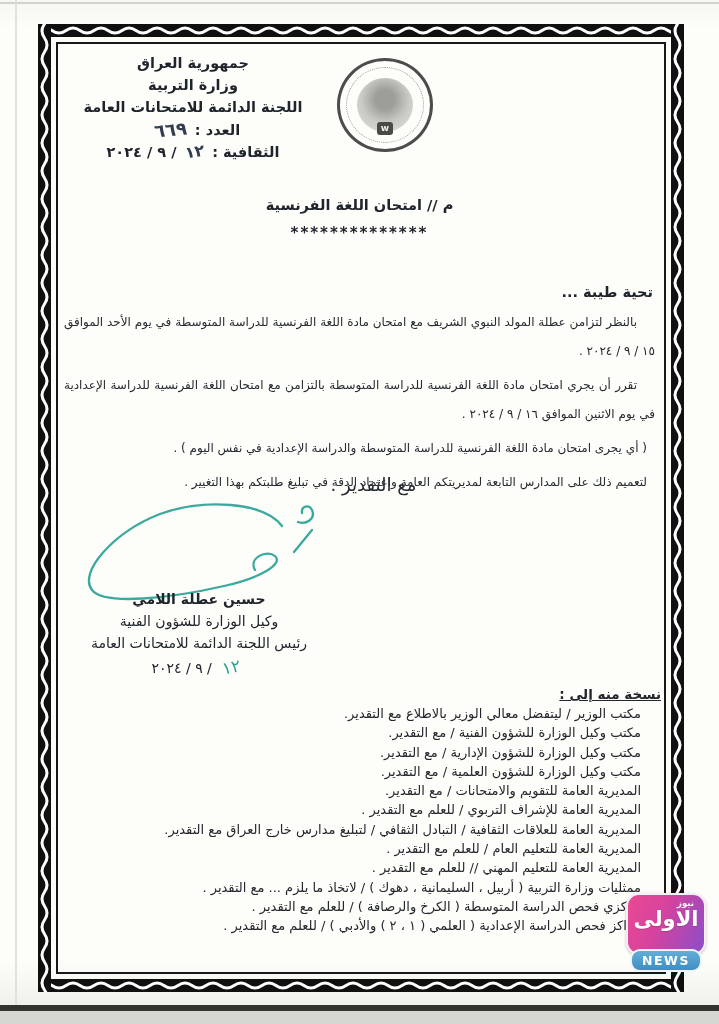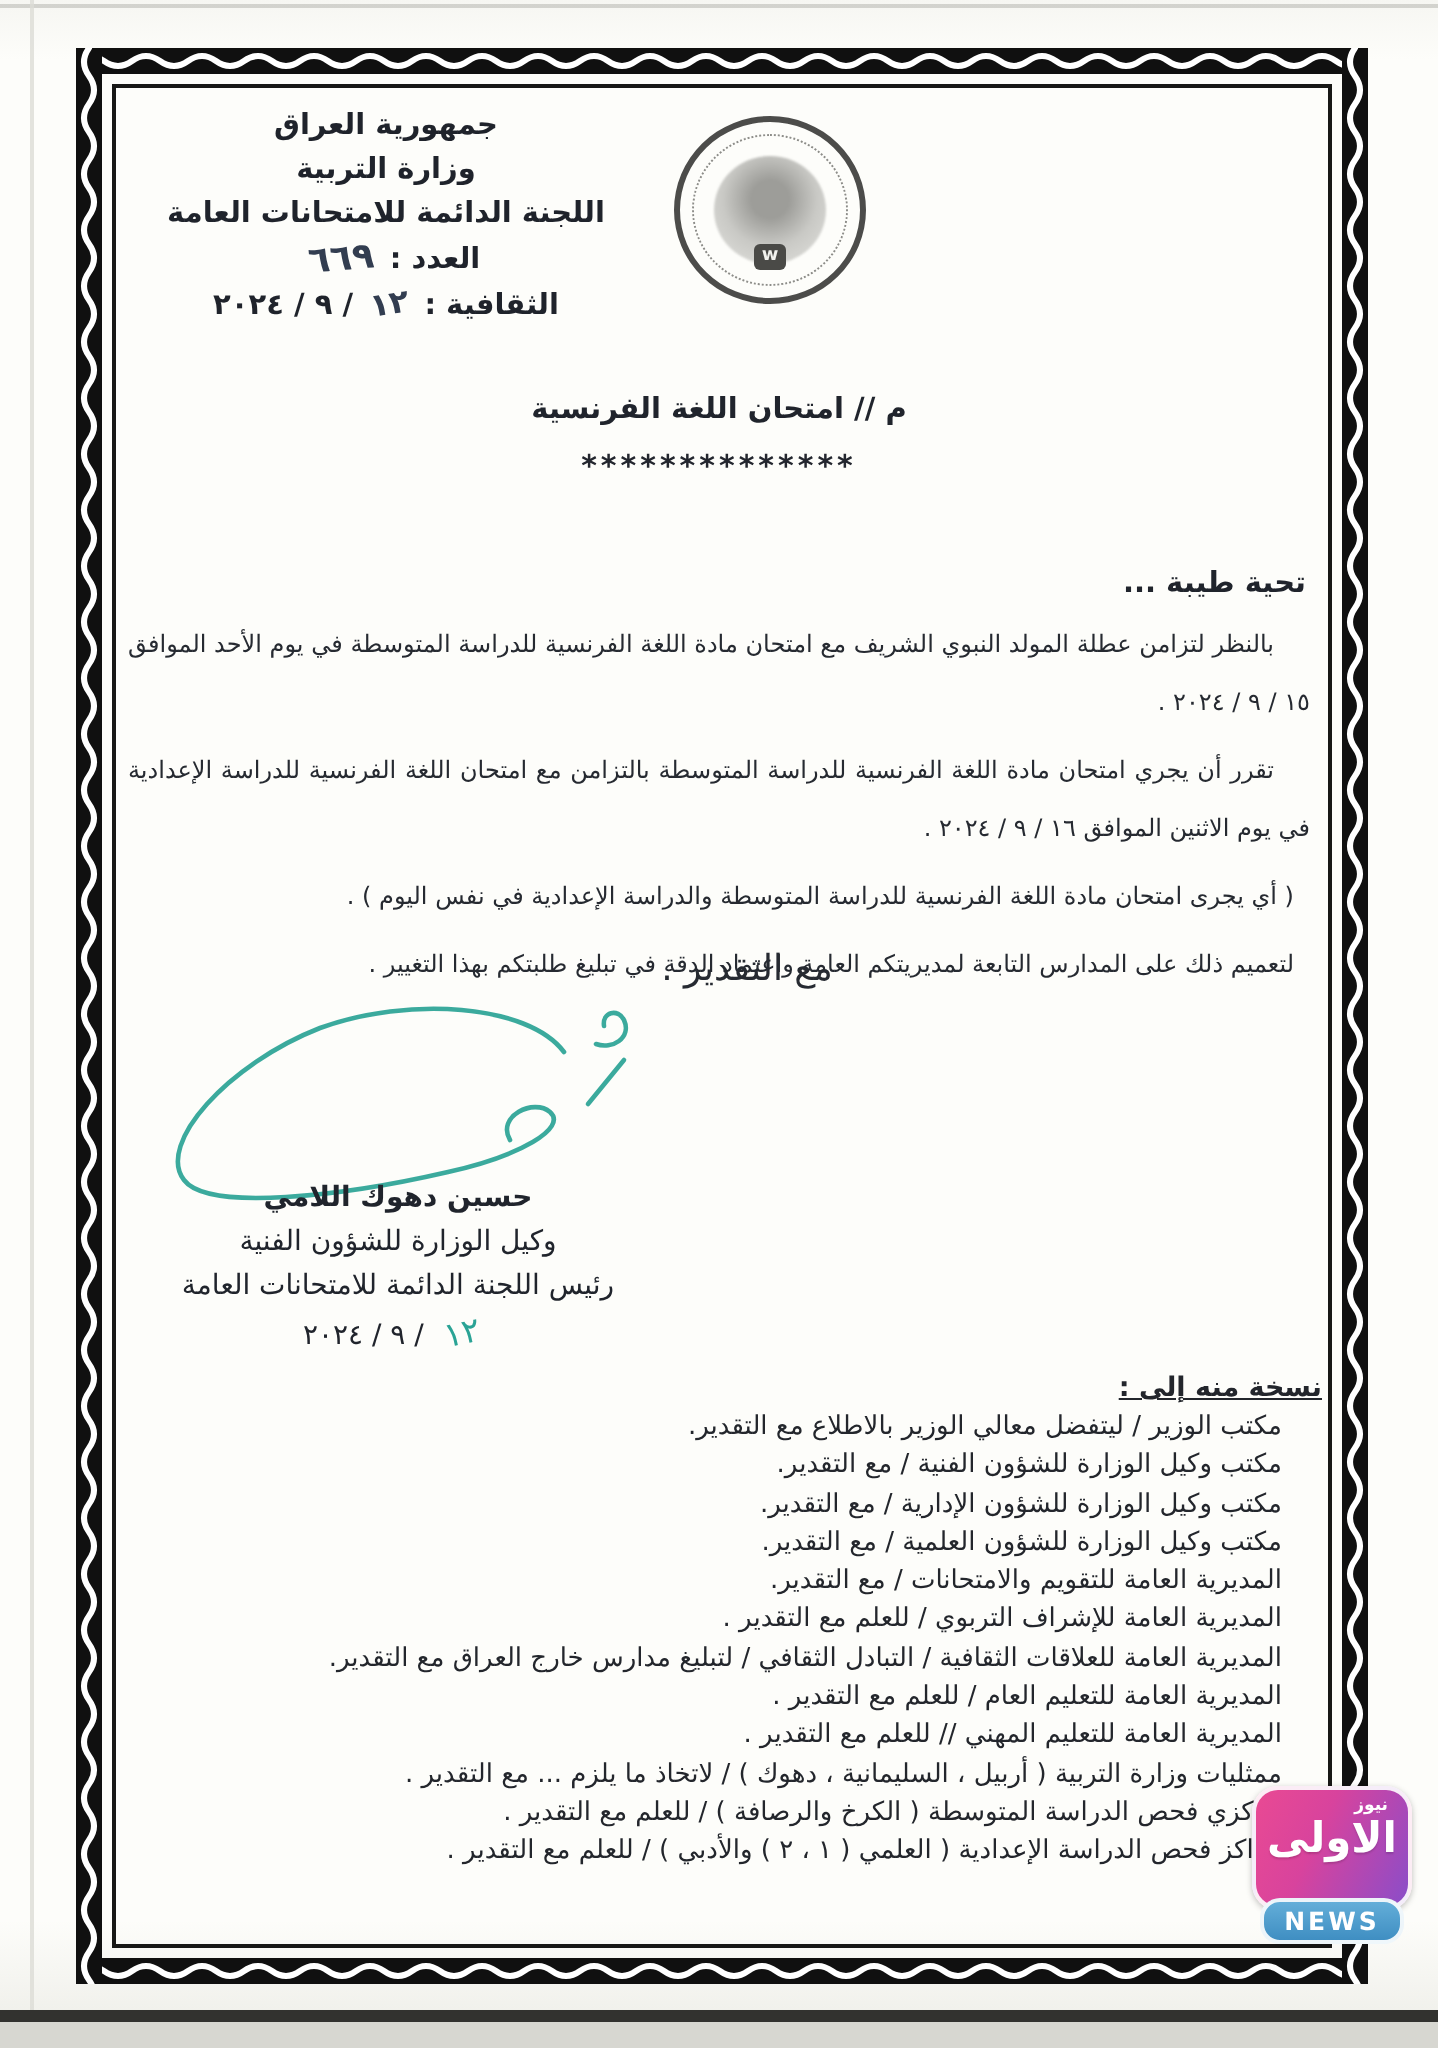--- a/index.html
+++ b/index.html
@@ -130,21 +130,21 @@
   </div>
   <div class="closing">مع التقدير .</div>
 
   <svg class="sig-swoosh" width="260" height="120" viewBox="0 0 260 120">
     <path d="M210,34 C192,10 132,6 88,22 C42,40 6,80 20,98 C32,114 100,106 152,94 C188,86 212,72 203,64 C195,57 176,66 183,78" stroke="#2aa395" stroke-width="2.3" fill="none" stroke-linecap="round" opacity="0.92"></path>
     <path d="M222,60 L240,38" stroke="#2aa395" stroke-width="2.3" fill="none" stroke-linecap="round" opacity="0.92"></path>
     <path d="M226,30 C234,33 244,27 240,18 C237,12 229,14 230,21" stroke="#2aa395" stroke-width="2.3" fill="none" stroke-linecap="round" opacity="0.92"></path>
   </svg>
 
   <div class="sig-block">
-    <div class="sig-name">حسين دهوك اللامي</div>
+    <div class="sig-name">حسين عطلة اللامي</div>
     <div>وكيل الوزارة للشؤون الفنية</div>
     <div>رئيس اللجنة الدائمة للامتحانات العامة</div>
     <div class="sig-date"><span class="hand hand-teal">١٢</span><span> / ٩ / ٢٠٢٤</span></div>
   </div>
 
   <div class="cc">
     <div class="cc-title">نسخة منه إلى :</div>
     <div class="cc-item">مكتب الوزير / ليتفضل معالي الوزير بالاطلاع مع التقدير.</div>
     <div class="cc-item">مكتب وكيل الوزارة للشؤون الفنية / مع التقدير.</div>
     <div class="cc-item">مكتب وكيل الوزارة للشؤون الإدارية / مع التقدير.</div>

